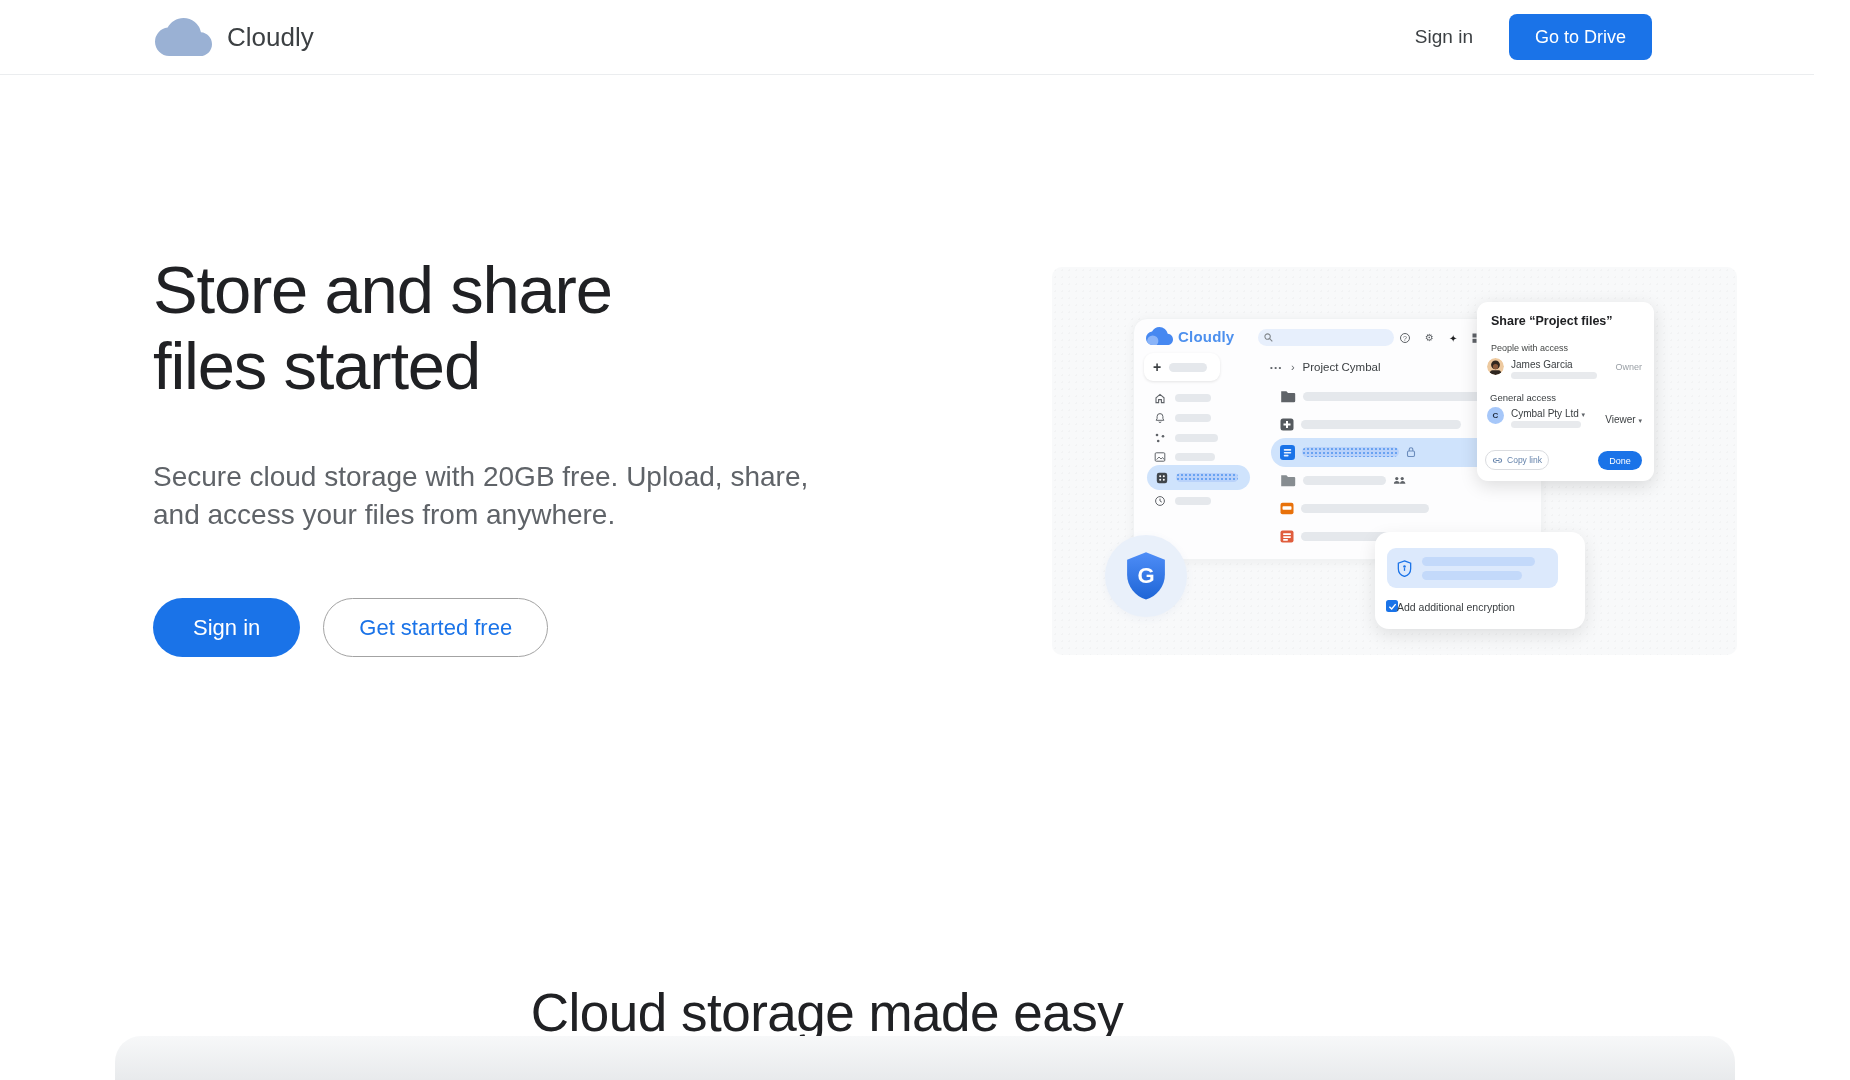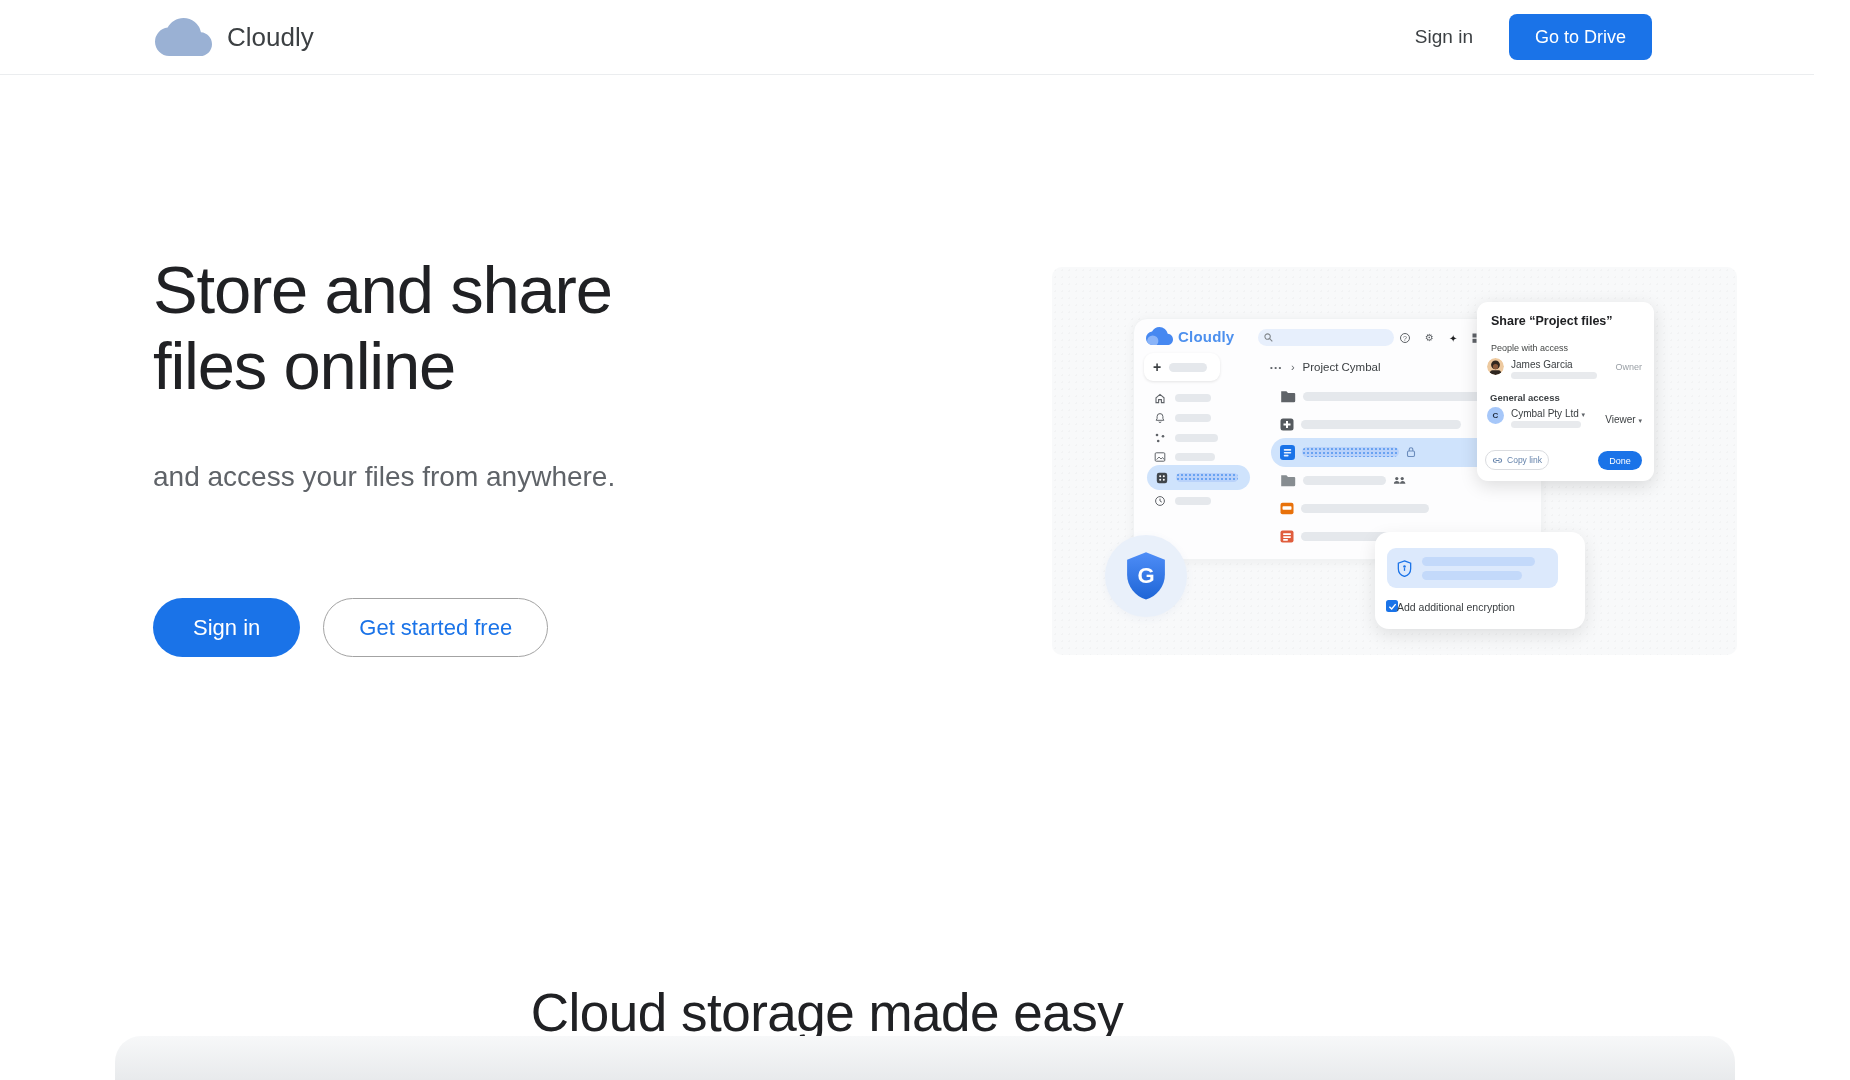--- a/index.html
+++ b/index.html
@@ -65,21 +65,21 @@
   .crumb-txt{font-size:11.5px;color:#3c4043;text-align:center;}
 
   .main-row{position:absolute;left:146px;display:flex;align-items:center;gap:7px;height:16px;}
   .main-hl{position:absolute;left:137px;top:119px;width:227px;height:29px;background:#cfe3fc;border-radius:15px;}
 
   
   .dialog{position:absolute;left:425px;top:35px;width:177px;height:179px;background:#fff;border-radius:11px;
           box-shadow:0 5px 18px rgba(0,0,0,.13);}
   .dlg-title{position:absolute;left:14px;top:12px;font-size:12.5px;font-weight:bold;color:#202124;}
   .dlg-sec{position:absolute;left:14px;font-size:9px;color:#444746;text-align:right;}
-  .dlg-sec.b{font-weight:bold;font-size:9.5px;color:#3c4043;}
+  .dlg-sec.b{font-weight:normal;font-size:9.5px;color:#3c4043;}
   .avatar{position:absolute;width:17px;height:17px;border-radius:50%;overflow:hidden;}
   .org-avatar{position:absolute;width:17px;height:17px;border-radius:50%;background:#a6c7f9;color:#1f2b3d;
               font-size:8px;font-weight:bold;display:flex;align-items:center;justify-content:center;}
   .dlg-name{position:absolute;font-size:10px;color:#3c4043;}
   .dlg-role{position:absolute;font-size:9px;color:#9aa0a6;}
   .dlg-pill{position:absolute;height:7px;background:#e8eaed;border-radius:4px;}
   .arrow{font-size:7px;color:#5f6368;}
   .copy-btn{position:absolute;left:8px;top:148px;width:64px;height:20px;border:1px solid #dadce0;border-radius:11px;
             background:#fff;display:flex;align-items:center;justify-content:center;gap:4px;box-sizing:border-box;}
   .copy-txt{font-size:8.5px;color:#6583ab;}
@@ -120,23 +120,24 @@
       <span class="brand-name">Cloudly</span>
     </div>
     <div class="header-right">
       <span class="signin-link">Sign in</span>
       <button class="cta-btn">Go to Drive</button>
     </div>
   </div>
 
   <div class="hero-title">
     <div>Store and share</div>
-    <div>files online</div>
+    <div>files started</div>
   </div>
   <div class="hero-sub">
+    <div>Secure cloud storage with 20GB free. Upload, share,</div>
     <div>and access your files from anywhere.</div>
   </div>
   <div class="hero-actions">
     <button class="btn-primary">Sign in</button>
     <button class="btn-secondary">Get started free</button>
   </div>
 
   <div class="illus">
 
     <div class="win">

